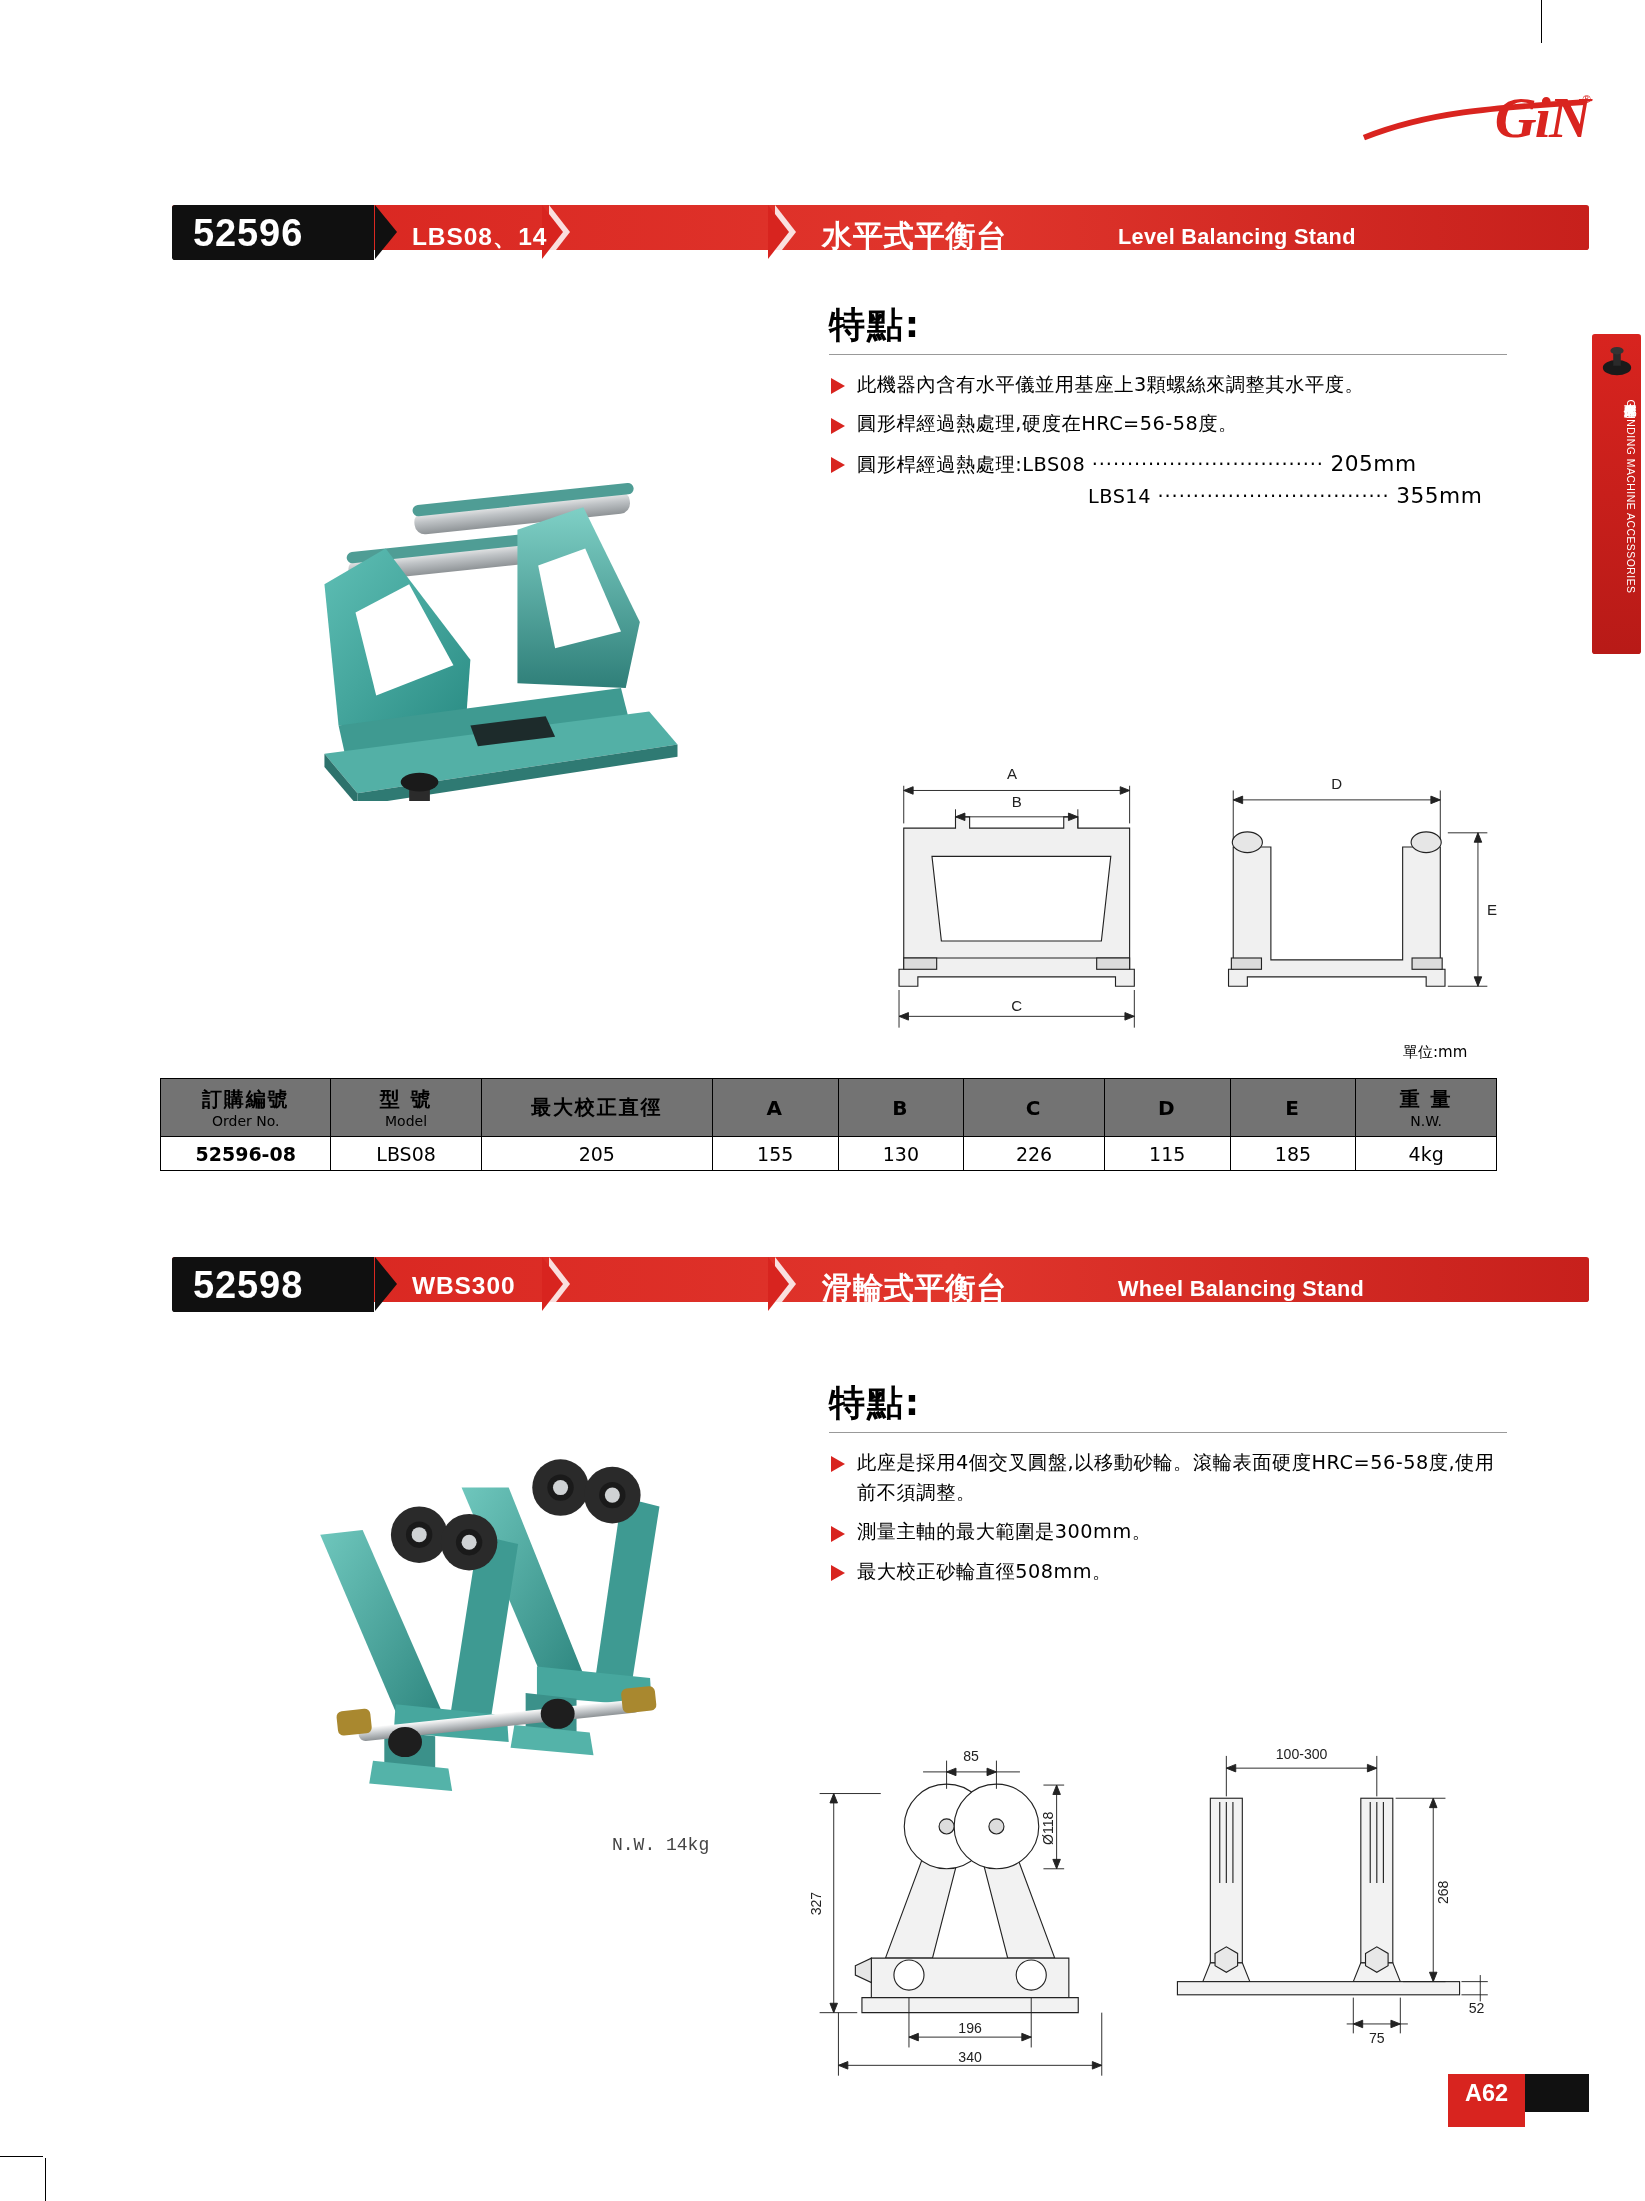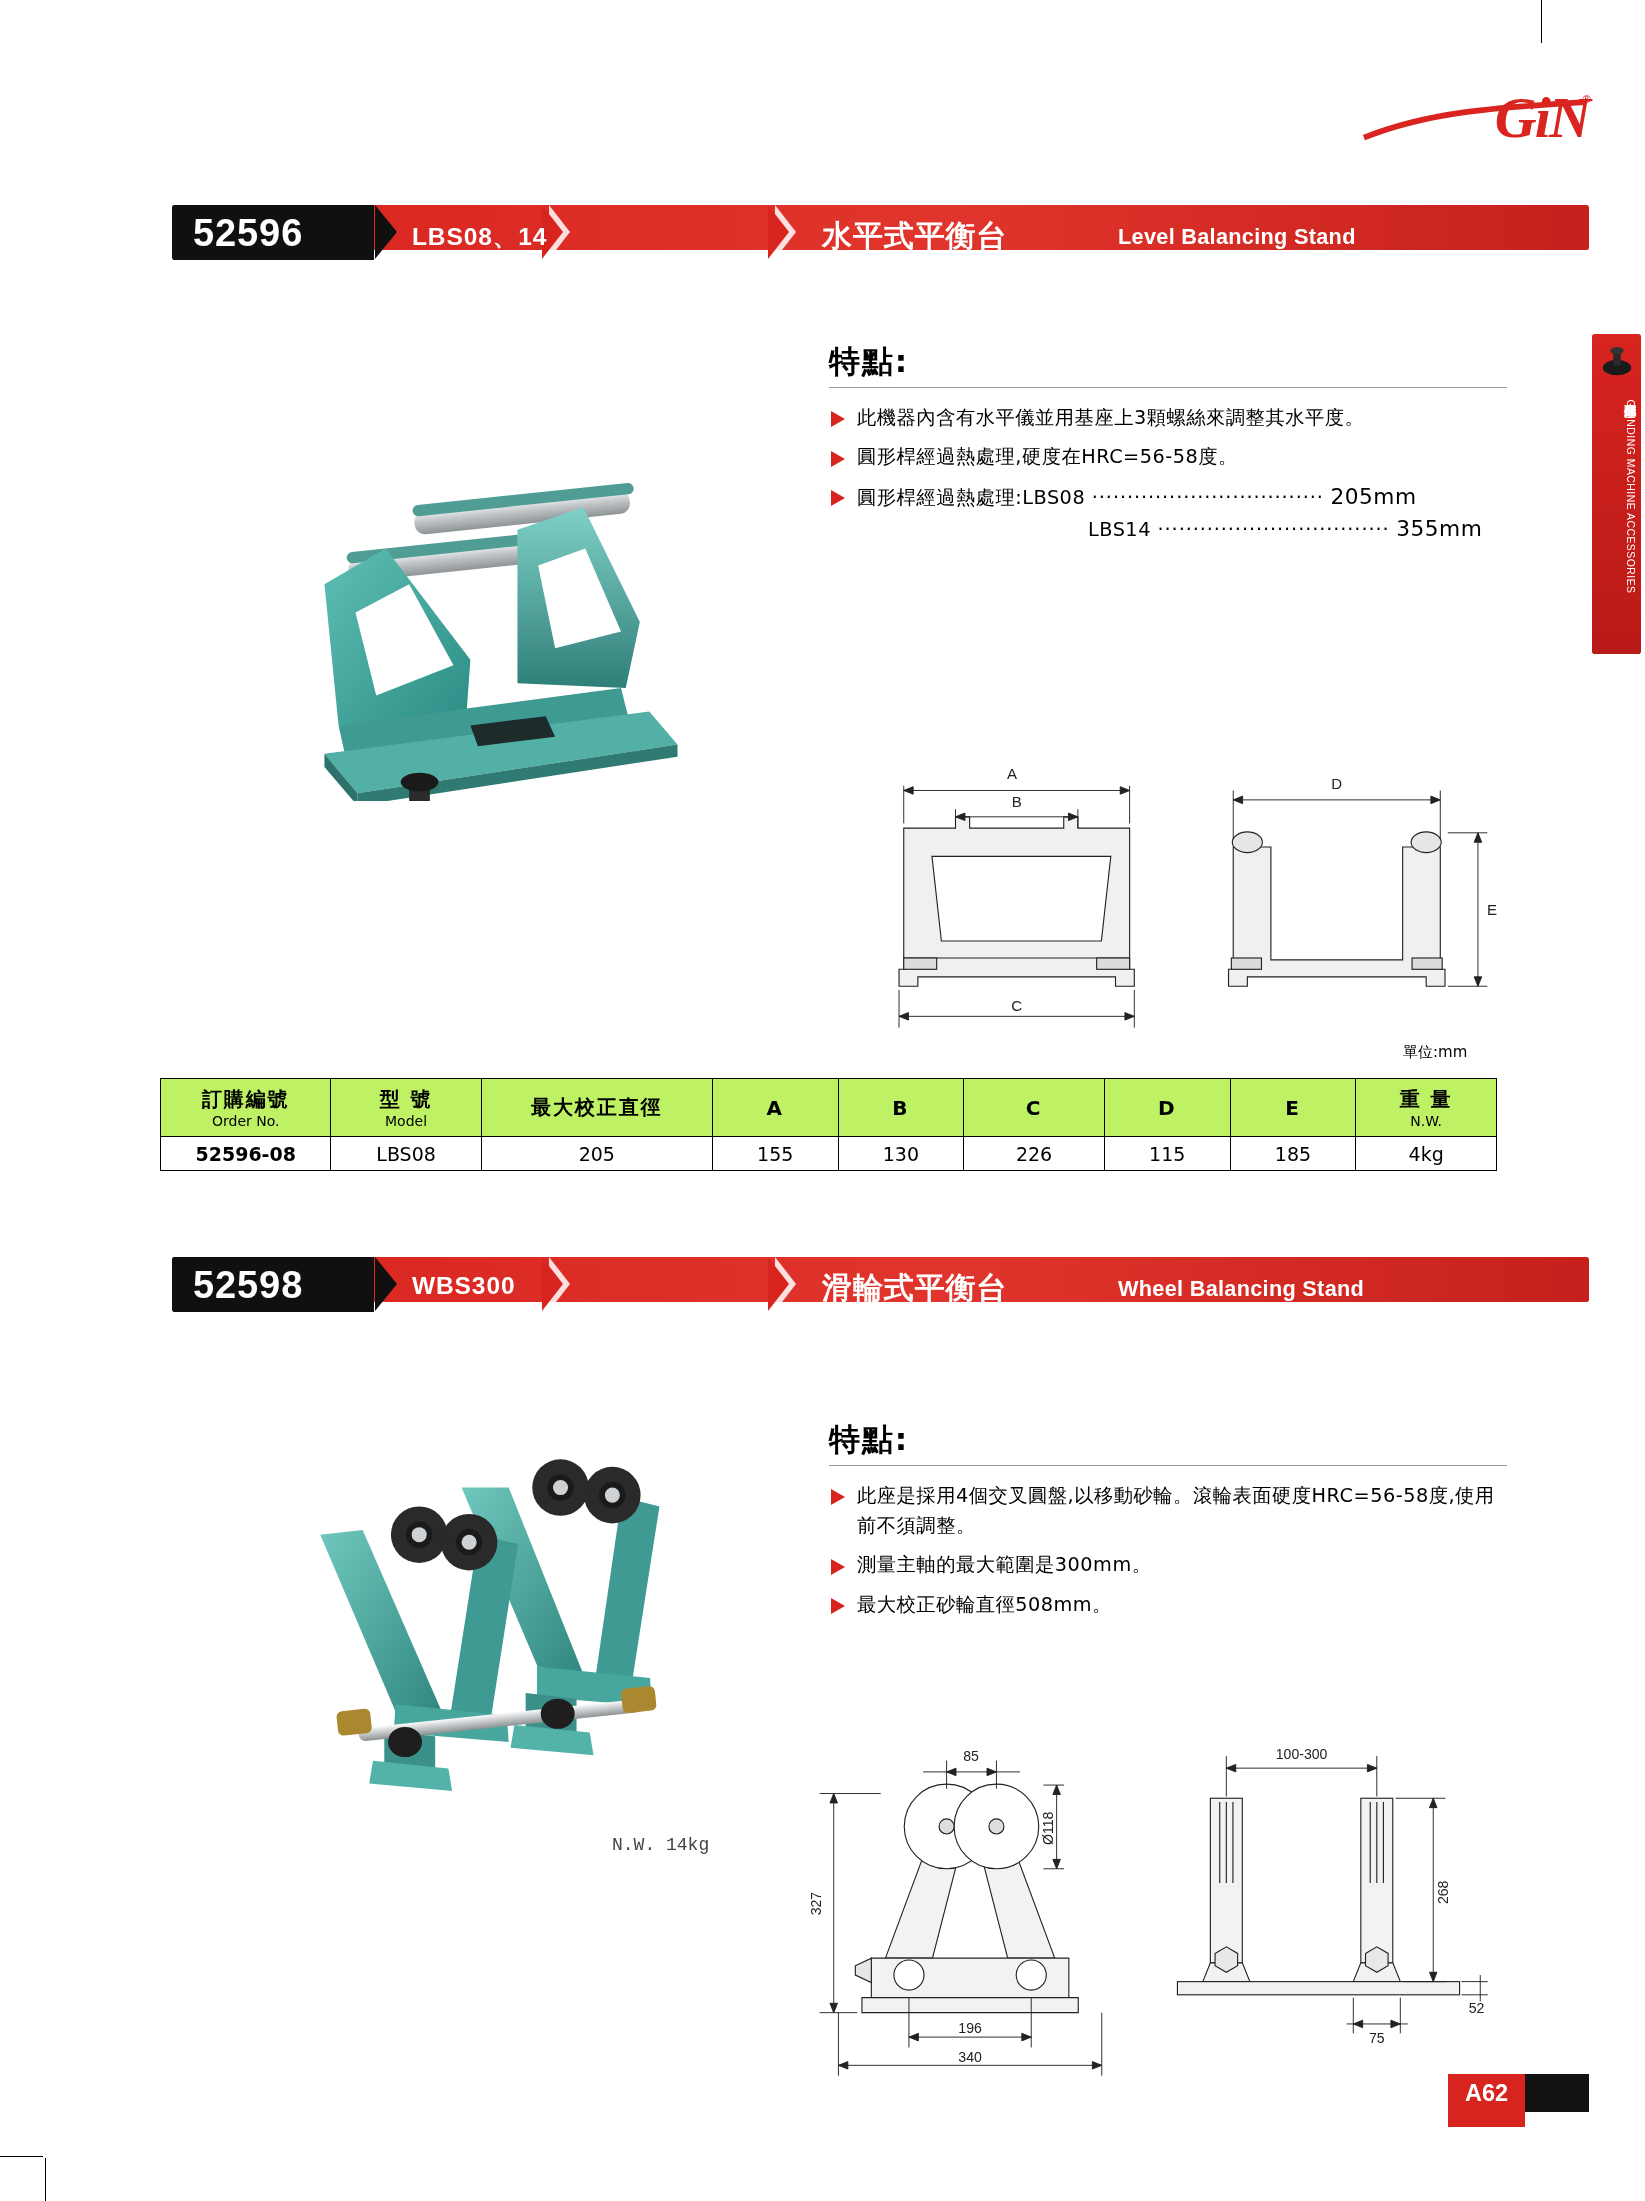--- a/index.html
+++ b/index.html
@@ -113,21 +113,21 @@
   }
   .sidetab .vtext .cn {
     font-family:"DejaVu Sans","Liberation Sans",sans-serif;
     font-size:12.2px; font-weight:bold;
   }
 
   
   .feat { position:absolute; }
   .feat .feat-title {
     font-family:"DejaVu Sans","Liberation Sans",sans-serif;
-    font-size:31px; font-weight:bold; letter-spacing:1.9px;margin-top:40px;
+    font-size:36px; font-weight:bold; letter-spacing:1.9px;
   }
   .feat .rule { border-bottom:0.9px solid #999; margin-top:3.8px; width:100%; }
   .feat ul { list-style:none; margin:15px 0 0 0; padding:0; }
   .feat li {
     position:relative; padding-left:28px; margin-bottom:9.4px;
     font-size:19.3px; line-height:30px;
     font-family:"DejaVu Sans","Liberation Sans",sans-serif;
     letter-spacing:0.5px;
   }
   .feat li .tri {
@@ -155,21 +155,21 @@
     border-collapse:collapse;
     font-family:"DejaVu Sans","Liberation Sans",sans-serif;
   }
   table.spec th, table.spec td {
     border:0.9px solid #000;
     text-align:center;
     font-size:19px;
     padding:1.9px 3.8px;
   }
   table.spec thead th {
-    background:#bef264;
+    background:#737373;
     height:58px;
     font-weight:bold;
   }
   table.spec thead th .cn { display:block; font-size:20px; letter-spacing:1.9px; }
   table.spec thead th .en { display:block; font-size:14px; font-weight:normal; }
   table.spec tbody td { height:34px; }
   table.spec tbody td.ord { font-weight:bold; }
 
   .nw-label {
     position:absolute; font-size:18px;

